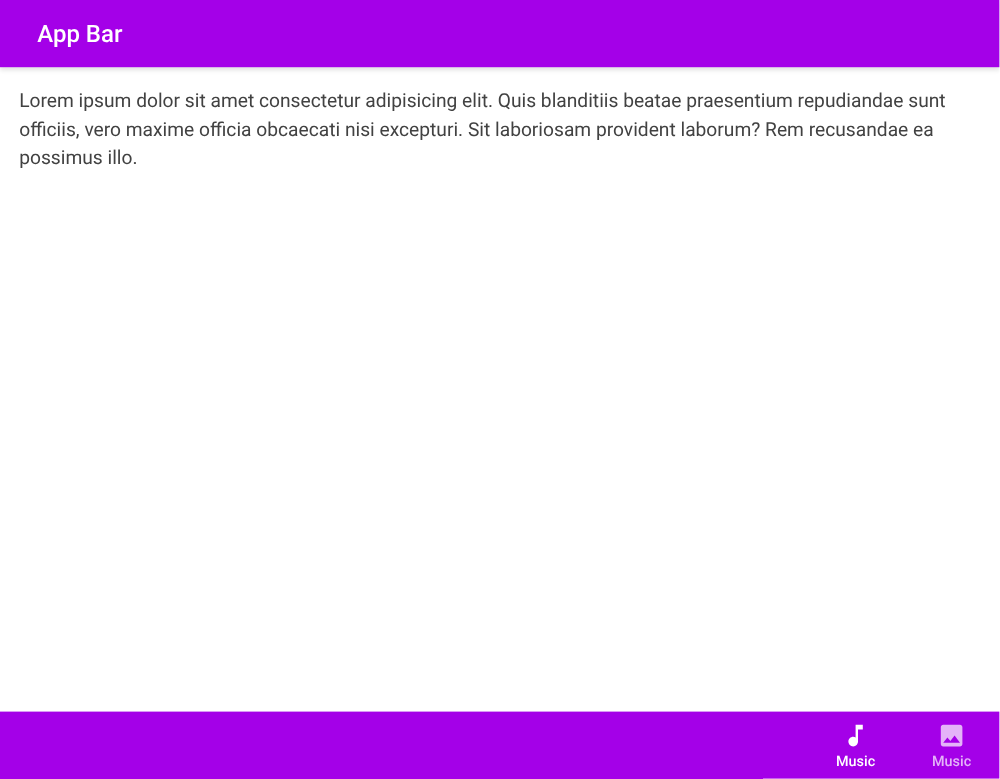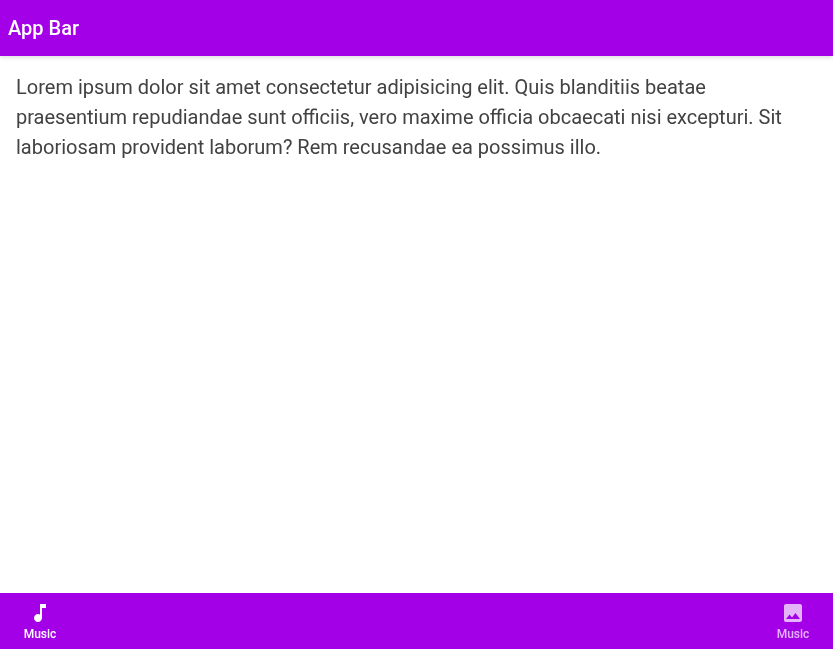--- a/index.html
+++ b/index.html
@@ -15,37 +15,37 @@
       flex-direction: column;
       background: #ffffff;
       overflow: hidden;
     }
     .app-bar {
       background: #a400e8;
       color: #ffffff;
       height: 56px;
       display: flex;
       align-items: center;
-      padding: 0 8px;
+      padding: 0 31px;
       box-shadow: 0 2px 4px rgba(0,0,0,0.12);
       font-size: 20px;
       font-weight: 500;
     }
     .content {
       flex: 1;
       padding: 16px;
       color: #424242;
-      font-size: 20px;
+      font-size: 16px;
       line-height: 1.5;
     }
     .bottom-nav {
       background: #a400e8;
       height: 56px;
       display: flex;
-      justify-content: space-between;
+      justify-content: flex-end;
       align-items: center;
     }
     .bottom-nav-item {
       display: flex;
       flex-direction: column;
       align-items: center;
       justify-content: center;
       min-width: 80px;
       height: 56px;
       cursor: pointer;

